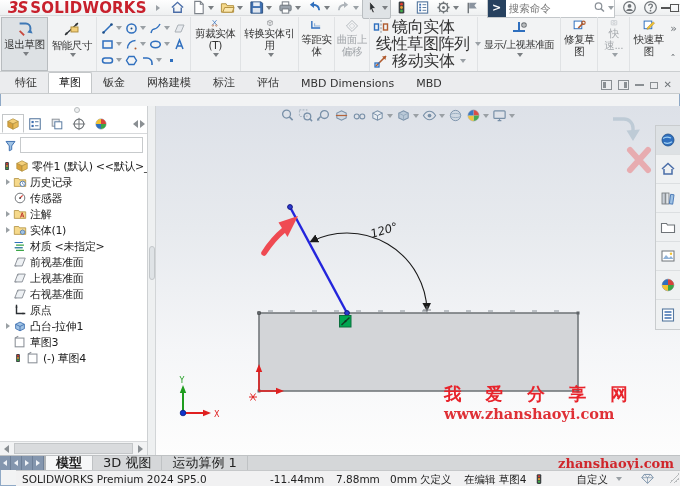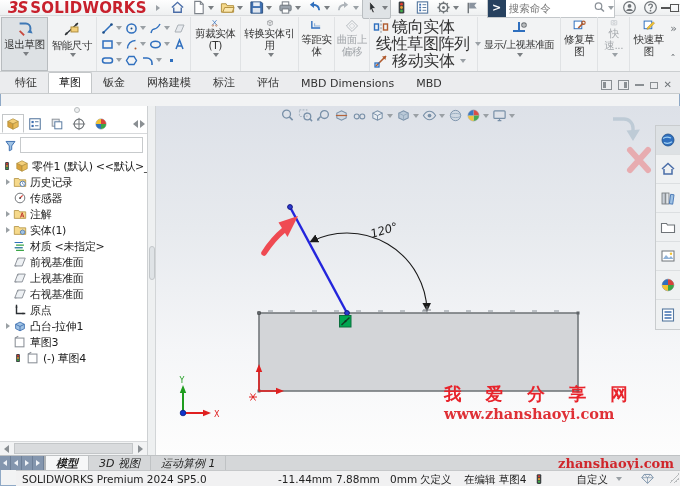--- a/index.html
+++ b/index.html
@@ -91,21 +91,21 @@
   .tp-cell.active { background:#dde1e4; }
   .tp-cell svg { width:16px; height:16px; }
   .wm1 { position:absolute; left:288px; top:276px; color:#e8232b; font-weight:bold; font-size:17.5px; letter-spacing:9px; white-space:nowrap; }
   .wm2 { position:absolute; left:288px; top:299px; color:#df3036; font-weight:bold; font-size:14.5px; font-family:"DejaVu Serif","Liberation Serif",serif; white-space:nowrap; }
   
   .doctabs { position:absolute; left:0; right:0; bottom:16px; height:15px; background:#d5d7d9; border-top:1px solid #bfc2c4; display:flex; align-items:stretch; }
   .navbtn { width:11px; display:flex; align-items:center; justify-content:center; background:#8496ae; border-right:1px solid #6e8098; }
   .navbtn .t { width:0; height:0; border-top:3px solid transparent; border-bottom:3px solid transparent; }
   .t.left { border-right:4px solid #f0f3f7; } .t.right { border-left:4px solid #f0f3f7; }
   .bar-v { width:2px; background:#aeb2b5; }
-  .dtab { padding:0 10px; display:flex; align-items:center; font-size:11px; color:#222; border-right:1px solid #bfc2c4; background:#d5d7d9;font-style:italic; }
+  .dtab { padding:0 10px; display:flex; align-items:center; font-size:13px; color:#222; border-right:1px solid #bfc2c4; background:#d5d7d9; }
   .dtab.active { background:#f6f7f8; font-weight:bold; }
   .wm-corner { position:absolute; right:6px; top:0px; color:#d0262b; font-weight:bold; font-size:13px; font-family:"DejaVu Serif","Liberation Serif",serif; }
   
   .statusbar { position:absolute; left:0; right:0; bottom:0; height:16px; background:#f1f1f2; border-top:1px solid #c6c8ca; font-size:10.5px; color:#222;margin-left:16px; }
   .statusbar span { position:absolute; top:2px; white-space:nowrap; }
   .grip { position:absolute; right:1px; bottom:1px; width:10px; height:10px;
     background:linear-gradient(135deg,transparent 50%,#b9bcbe 50%,#b9bcbe 58%,transparent 58%,transparent 72%,#b9bcbe 72%,#b9bcbe 80%,transparent 80%); }
 </style>
 </head>
 <body>
@@ -1083,21 +1083,21 @@
       </span>
     <span class="bar-v"></span>
     <span class="dtab active">模型</span>
     <span class="dtab">3D 视图</span>
     <span class="dtab">运动算例 1</span>
     <span class="wm-corner">zhanshaoyi.com</span>
   </div>
 
   <div class="statusbar">
     <span style="left:6px">SOLIDWORKS Premium 2024 SP5.0</span>
-    <span style="left:262px">-11.44mm</span>
+    <span style="left:254px">-11.44mm</span>
     <span style="left:320px">7.88mm</span>
     <span style="left:374px">0mm</span>
     <span style="left:404px">欠定义</span>
     <span style="left:448px">在编辑 草图4</span>
     <svg style="position:absolute;left:517px;top:2px;width:12px;height:12px">
         <use href="#s-traffic"></use>
       </svg>
     <span style="right:72px">自定义</span>
     <span class="caret lite" style="position:absolute;right:58px;top:6px"></span>
     <svg style="position:absolute;right:26px;top:1px;width:13px;height:13px">

